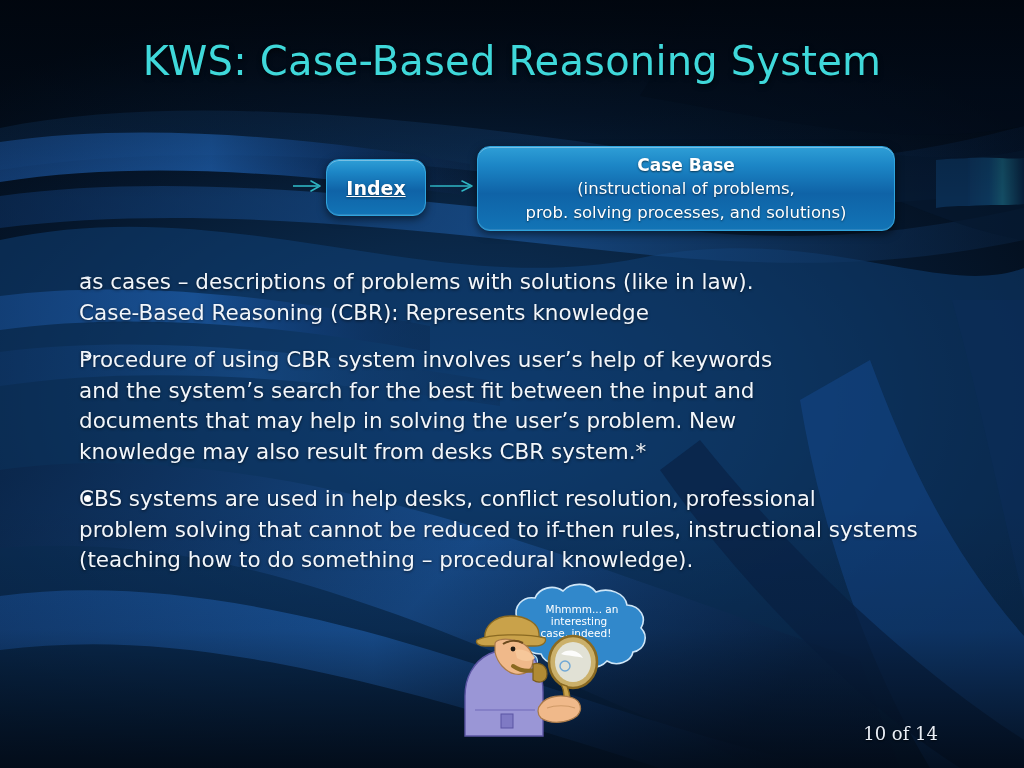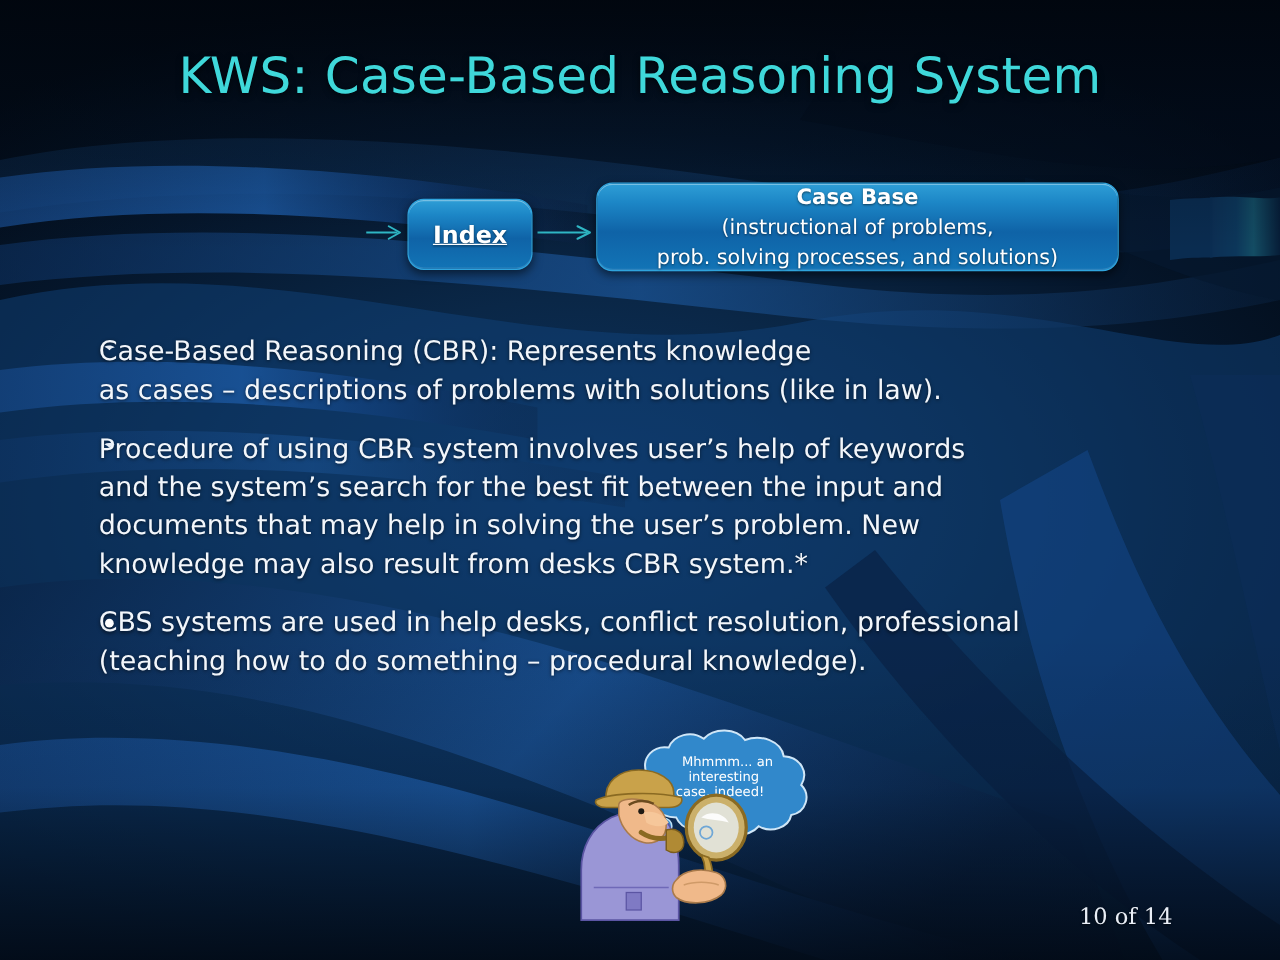--- a/index.html
+++ b/index.html
@@ -60,21 +60,21 @@
       linear-gradient(to bottom, #2e9ed6 0%, #1c86c6 22%, #0f63a7 56%, #1274b6 100%);
     border: 1.5px solid #2fa4dd;
     box-shadow:
       0 3px 8px rgba(0,0,0,.55),
       inset 0 1px 0 rgba(255,255,255,.35),
       inset 0 -1px 0 rgba(255,255,255,.12);
     text-shadow: 0 1px 2px rgba(0,0,0,.55);
   }
   .node-ui    { left: 157px; top: 163px; width: 131px; height: 57px; font-size: 17px; line-height: 21px; }
   .node-index { left: 326px; top: 159px; width: 100px; height: 57px; font-size: 19px; text-decoration: underline; }
-  .node-cb    { left: 477px; top: 146px; width: 418px; height: 71px; font-size: 16.5px; line-height: 24px; }
+  .node-cb    { left: 477px; top: 146px; width: 418px; height: 85px; font-size: 16.5px; line-height: 24px; }
   .node-cb .cb-title { font-weight: bold; font-size: 17px; }
   .node-cb .cb-sub   { font-weight: normal; font-size: 16.5px; }
 
   .arrow-svg { position: absolute; left:0; top:0; width:1024px; height:768px; pointer-events:none; }
 
   
   .body {
     position: absolute;
     left: 79px;
     top: 267px;
@@ -208,37 +208,38 @@
     <span class="cb-sub">(instructional of problems,</span>
     <span class="cb-sub">prob. solving processes, and solutions)</span>
   </div>
 
   <div class="body">
 
     <div class="para">
       <svg class="bullet-hand" viewBox="0 0 16 16">
         <path d="M1.5,4.4 C4.2,3.0 7.6,3.2 9.8,5.0 C8.2,5.2 6.6,5.9 5.6,7.2 C4.4,6.0 3.0,5.0 1.5,4.4 Z" fill="#e8eef6"></path>
       </svg>
+      <span class="btext">as cases – descriptions of problems with solutions (like in law).</span>
       <span class="btext"><span class="first-line-pad"></span><span>Case-Based Reasoning (CBR): Represents knowledge</span></span>
-      <span class="btext">as cases – descriptions of problems with solutions (like in law).</span>
     </div>
 
     <div class="para">
       <svg class="bullet-hand" viewBox="0 0 16 16">
         <path d="M1.5,4.4 C4.2,3.0 7.6,3.2 9.8,5.0 C8.2,5.2 6.6,5.9 5.6,7.2 C4.4,6.0 3.0,5.0 1.5,4.4 Z" fill="#e8eef6"></path>
       </svg>
       <span class="btext"><span class="first-line-pad"></span><span>Procedure of using CBR system involves user’s help of keywords</span></span>
       <span class="btext">and the system’s search for the best fit between the input and</span>
       <span class="btext">documents that may help in solving the user’s problem. New</span>
       <span class="btext">knowledge may also result from desks CBR system.*</span>
     </div>
 
     <div class="para">
       <span class="bullet-dot"></span>
       <span class="btext"><span class="first-line-pad"></span><span>CBS systems are used in help desks, conflict resolution, professional</span></span>
+      <span class="btext">problem solving that cannot be reduced to if-then rules, instructional systems</span>
       <span class="btext">(teaching how to do something – procedural knowledge).</span>
     </div>
 
   </div>
 
   <svg class="clipart" viewBox="0 0 230 160">
 
     <circle cx="68" cy="92" r="4.5" fill="#2f87c9" stroke="#bfe0f5" stroke-width="1.2"></circle>
     <circle cx="76" cy="83" r="6.5" fill="#2f87c9" stroke="#bfe0f5" stroke-width="1.2"></circle>
 

